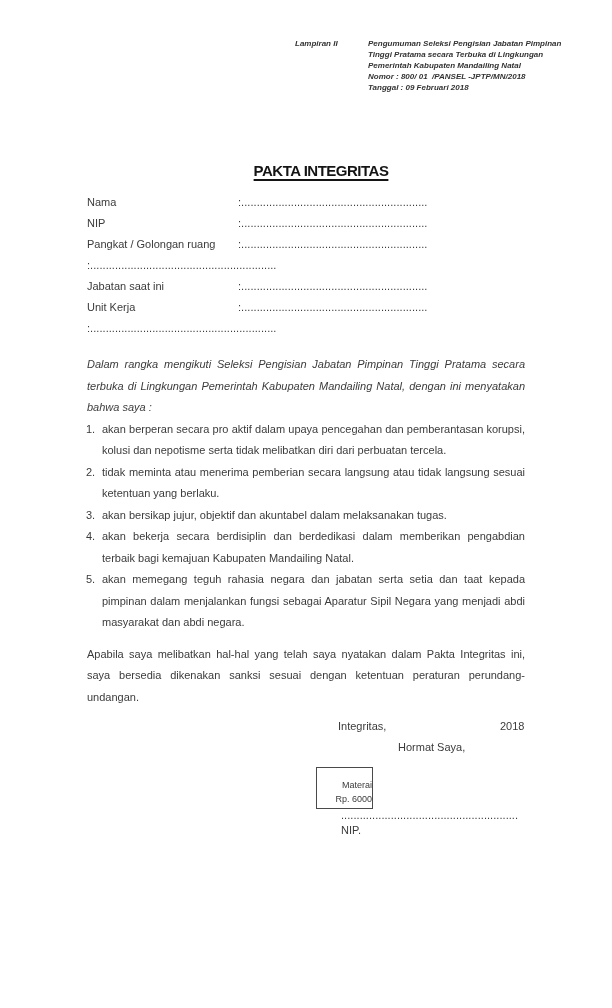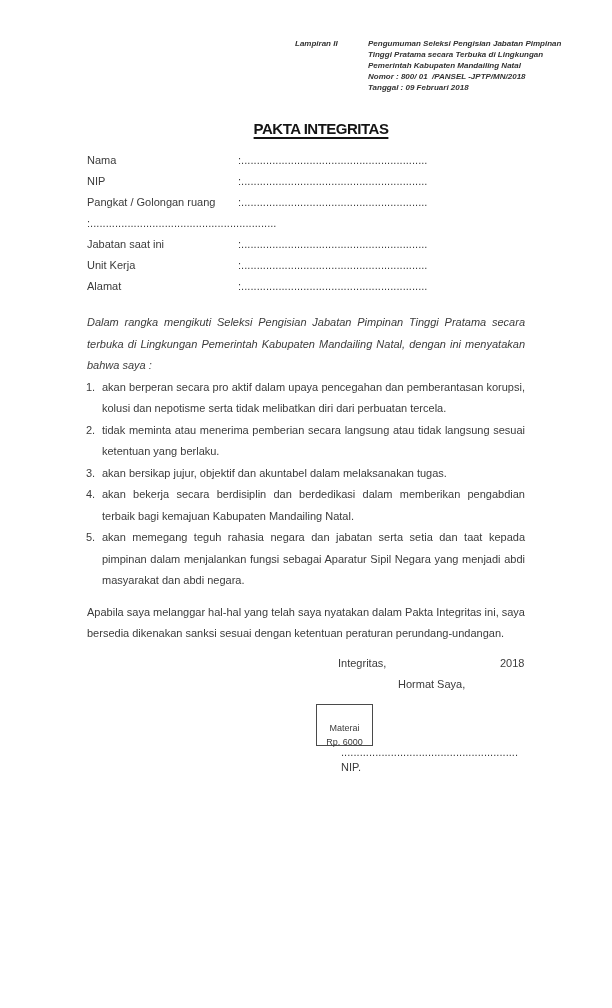--- a/index.html
+++ b/index.html
@@ -30,20 +30,21 @@
   .title-wrap { margin-top: 27px; text-align: center; padding-left: 30px; }
   .doc-title {
     display: inline-block;
     font-size: 15px;
     font-weight: bold;
     letter-spacing: -0.5px;
     color: #141414;
     text-decoration: underline;
     text-decoration-thickness: 2px;
     text-underline-offset: 3px;
+    margin-top: 42px;
   }
 
   
   .content { margin-left: 87px; width: 438px; font-size: 11px; }
 
   .intro { margin-top: 31px; line-height: 21px; }
 
   .form-fields { margin-top: 12px; }
   .field-row { display: flex; line-height: 21px; }
   .field-row .f-label { width: 151px; flex: 0 0 151px; }
@@ -60,23 +61,23 @@
 
   
   .signature { position: relative; height: 150px; margin-top: 12px; font-size: 11px; }
   .sig-place { position: absolute; left: 338px; top: 0; }
   .sig-year { position: absolute; left: 500px; top: 0; }
   .sig-salutation { position: absolute; left: 398px; top: 21px; }
   .stamp-box {
     position: absolute; left: 316px; top: 47px;
     width: 57px; height: 42px;
     border: 1px solid #4a4a4a;
-    text-align: center;
+    text-align: right;
     font-size: 9px; line-height: 14px;
-    padding-top: 16px;
+    padding-top: 10px;
     color: #3b3b3b;
   }
   .sig-dotline { position: absolute; left: 341px; top: 89px; letter-spacing: 0.05px; white-space: pre; }
   .sig-nip { position: absolute; left: 341px; top: 104px; }
 </style>
 </head>
 <body>
 
 <div class="page">
 
@@ -116,21 +117,20 @@
       </div>
       <div class="field-row">
         <span class="f-label">Jabatan saat ini</span>
         <span class="f-value">:............................................................</span>
       </div>
       <div class="field-row">
         <span class="f-label">Unit Kerja</span>
         <span class="f-value">:............................................................</span>
       </div>
       <div class="field-row">
-        <span class="f-label">Alamat</span>
         <span class="f-value">:............................................................</span>
       </div>
     </div>
 
     <p class="para">Dalam rangka mengikuti Seleksi Pengisian Jabatan Pimpinan Tinggi Pratama secara terbuka di Lingkungan Pemerintah Kabupaten Mandailing Natal, dengan ini menyatakan bahwa saya :</p>
 
     <div class="statements">
       <div class="statement">
         <span class="st-num">1.</span>
         <span class="st-text">akan berperan secara pro aktif dalam upaya pencegahan dan pemberantasan korupsi, kolusi dan nepotisme serta tidak melibatkan diri dari perbuatan tercela.</span>
@@ -146,21 +146,21 @@
       <div class="statement">
         <span class="st-num">4.</span>
         <span class="st-text">akan bekerja secara berdisiplin dan berdedikasi dalam memberikan pengabdian terbaik bagi kemajuan Kabupaten Mandailing Natal.</span>
       </div>
       <div class="statement">
         <span class="st-num">5.</span>
         <span class="st-text">akan memegang teguh rahasia negara dan jabatan serta setia dan taat kepada pimpinan dalam menjalankan fungsi sebagai Aparatur Sipil Negara yang menjadi abdi masyarakat dan abdi negara.</span>
       </div>
     </div>
 
-    <p class="closing">Apabila saya melanggar hal-hal yang telah saya nyatakan dalam Pakta Integritas ini, saya bersedia dikenakan sanksi sesuai dengan ketentuan peraturan perundang-undangan.</p>
+    <p class="closing">Apabila saya melibatkan hal-hal yang telah saya nyatakan dalam Pakta Integritas ini, saya bersedia dikenakan sanksi sesuai dengan ketentuan peraturan perundang-undangan.</p>
   </div>
 
   <div class="signature">
     <span class="sig-place">Integritas,</span>
     <span class="sig-year">2018</span>
     <span class="sig-salutation">Hormat Saya,</span>
     <div class="stamp-box">
       <div>Materai</div>
       <div>Rp. 6000</div>
     </div>

